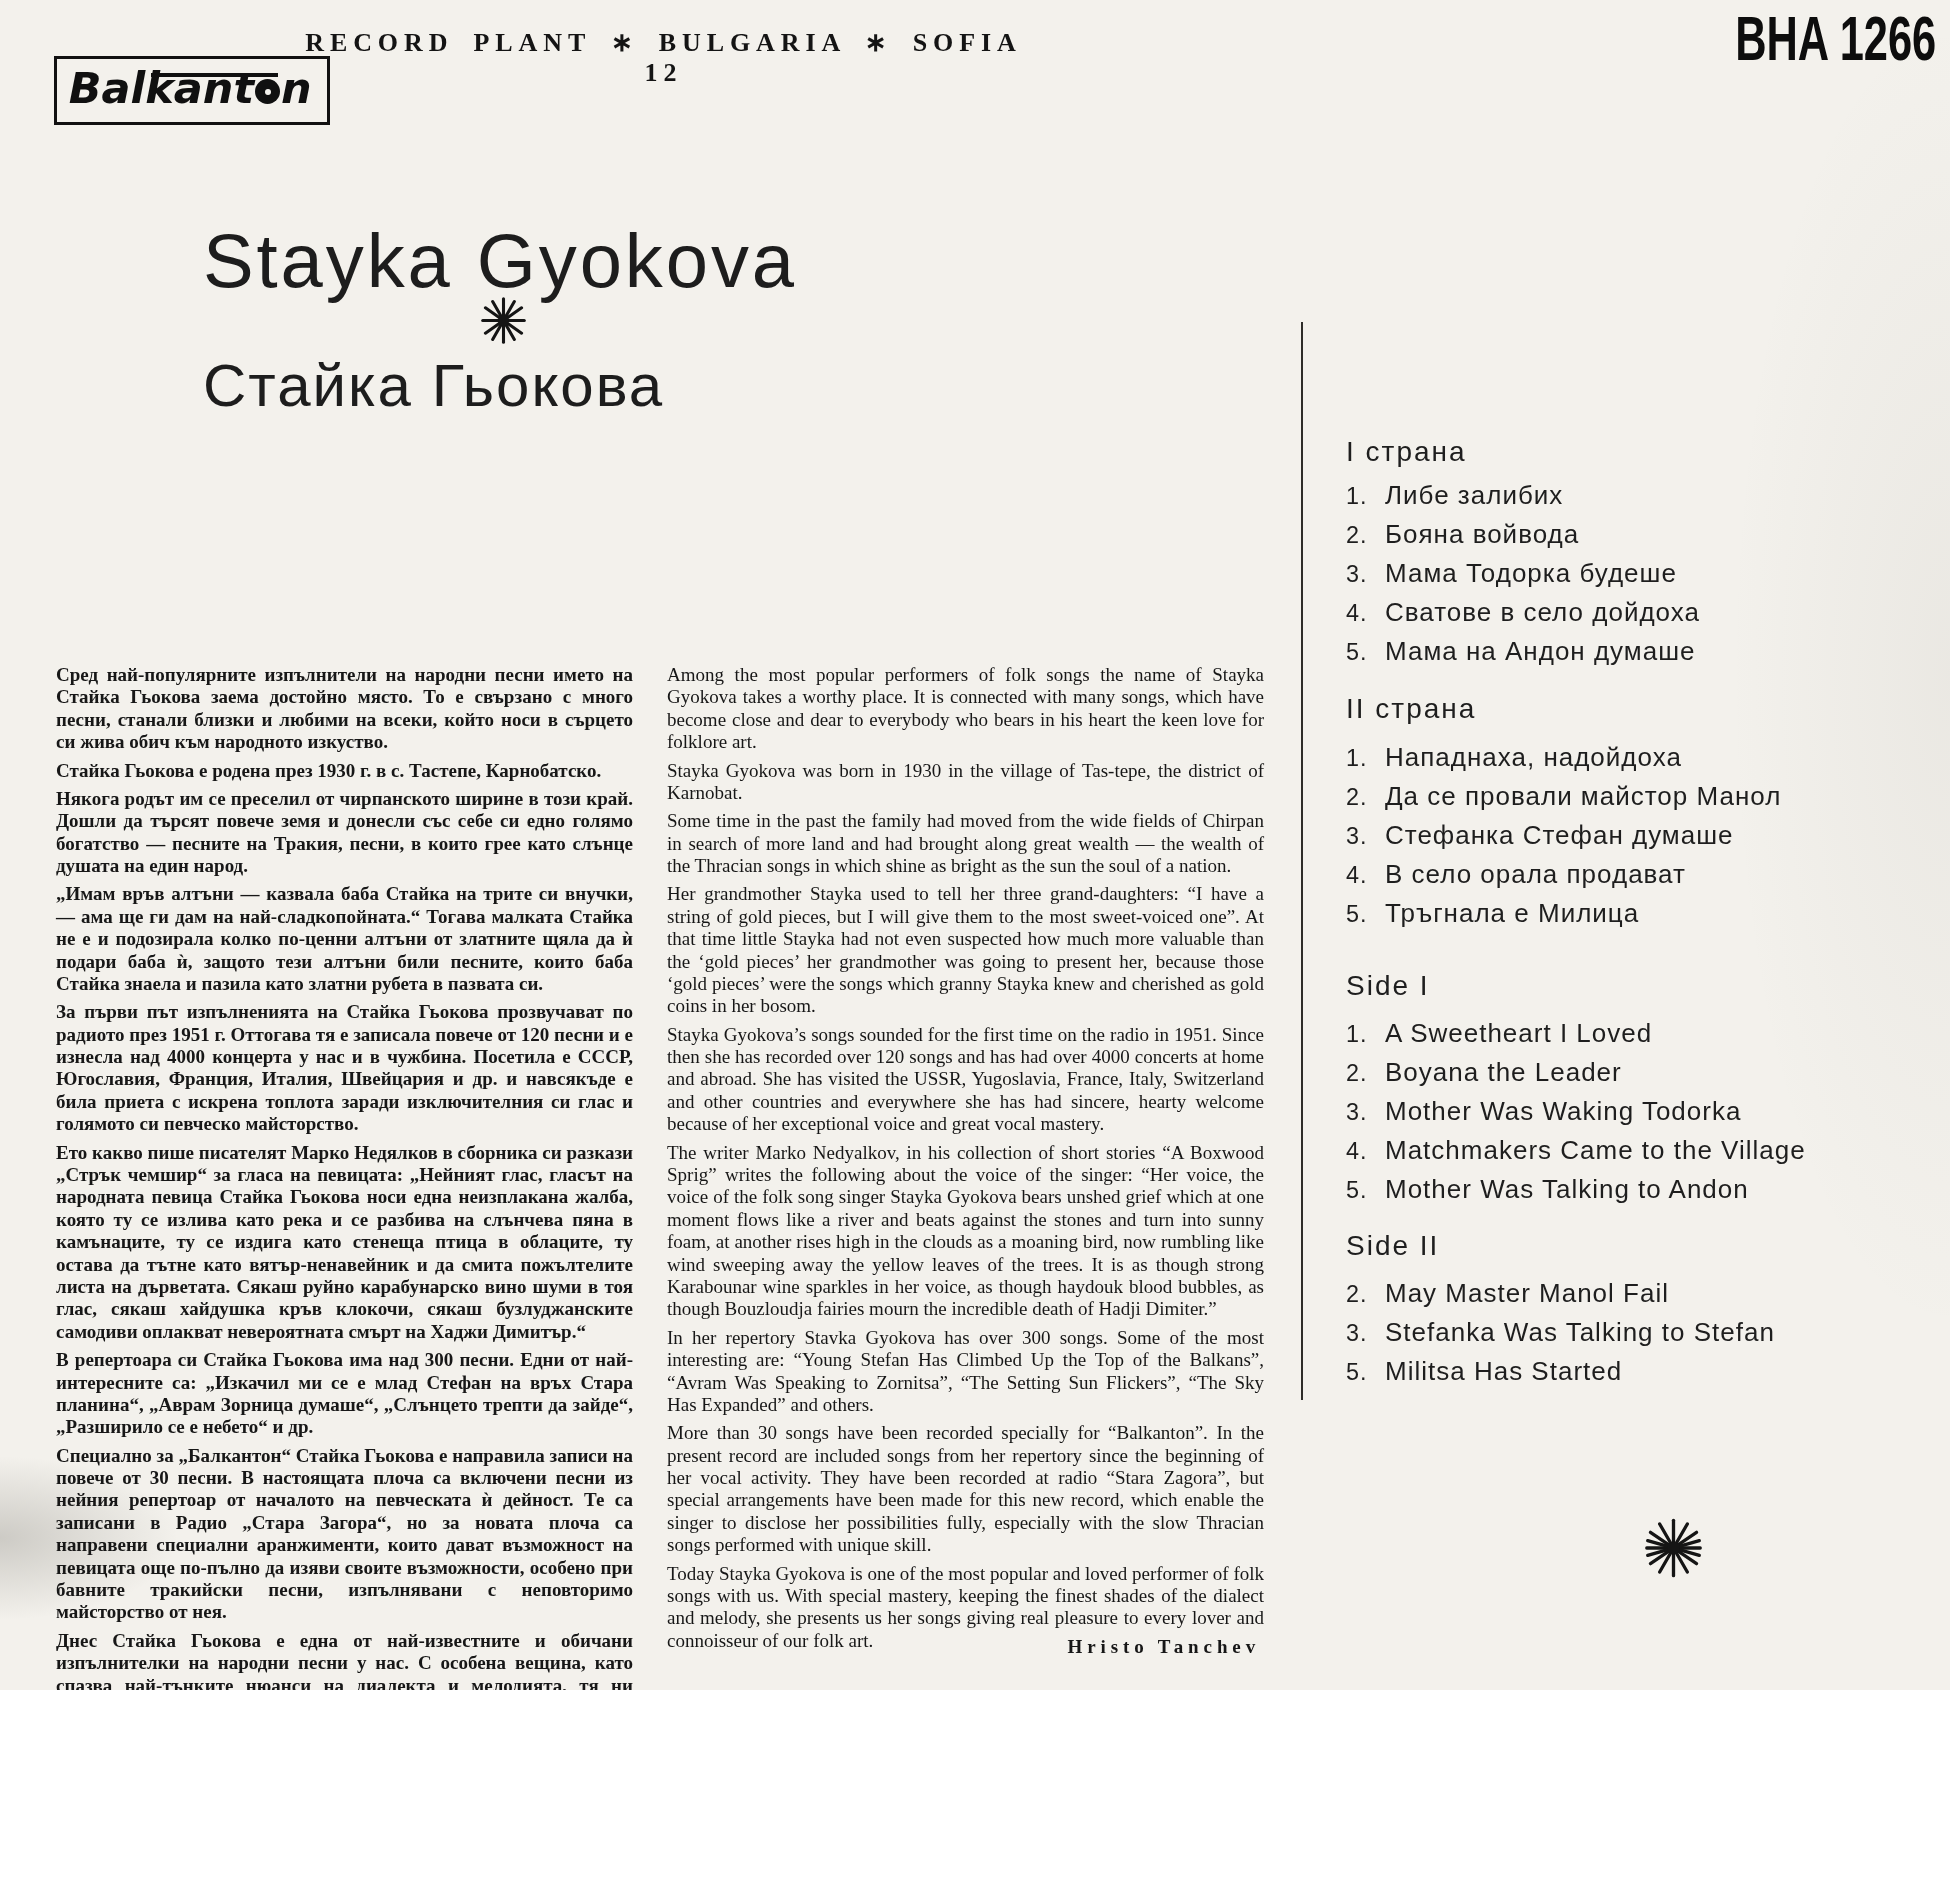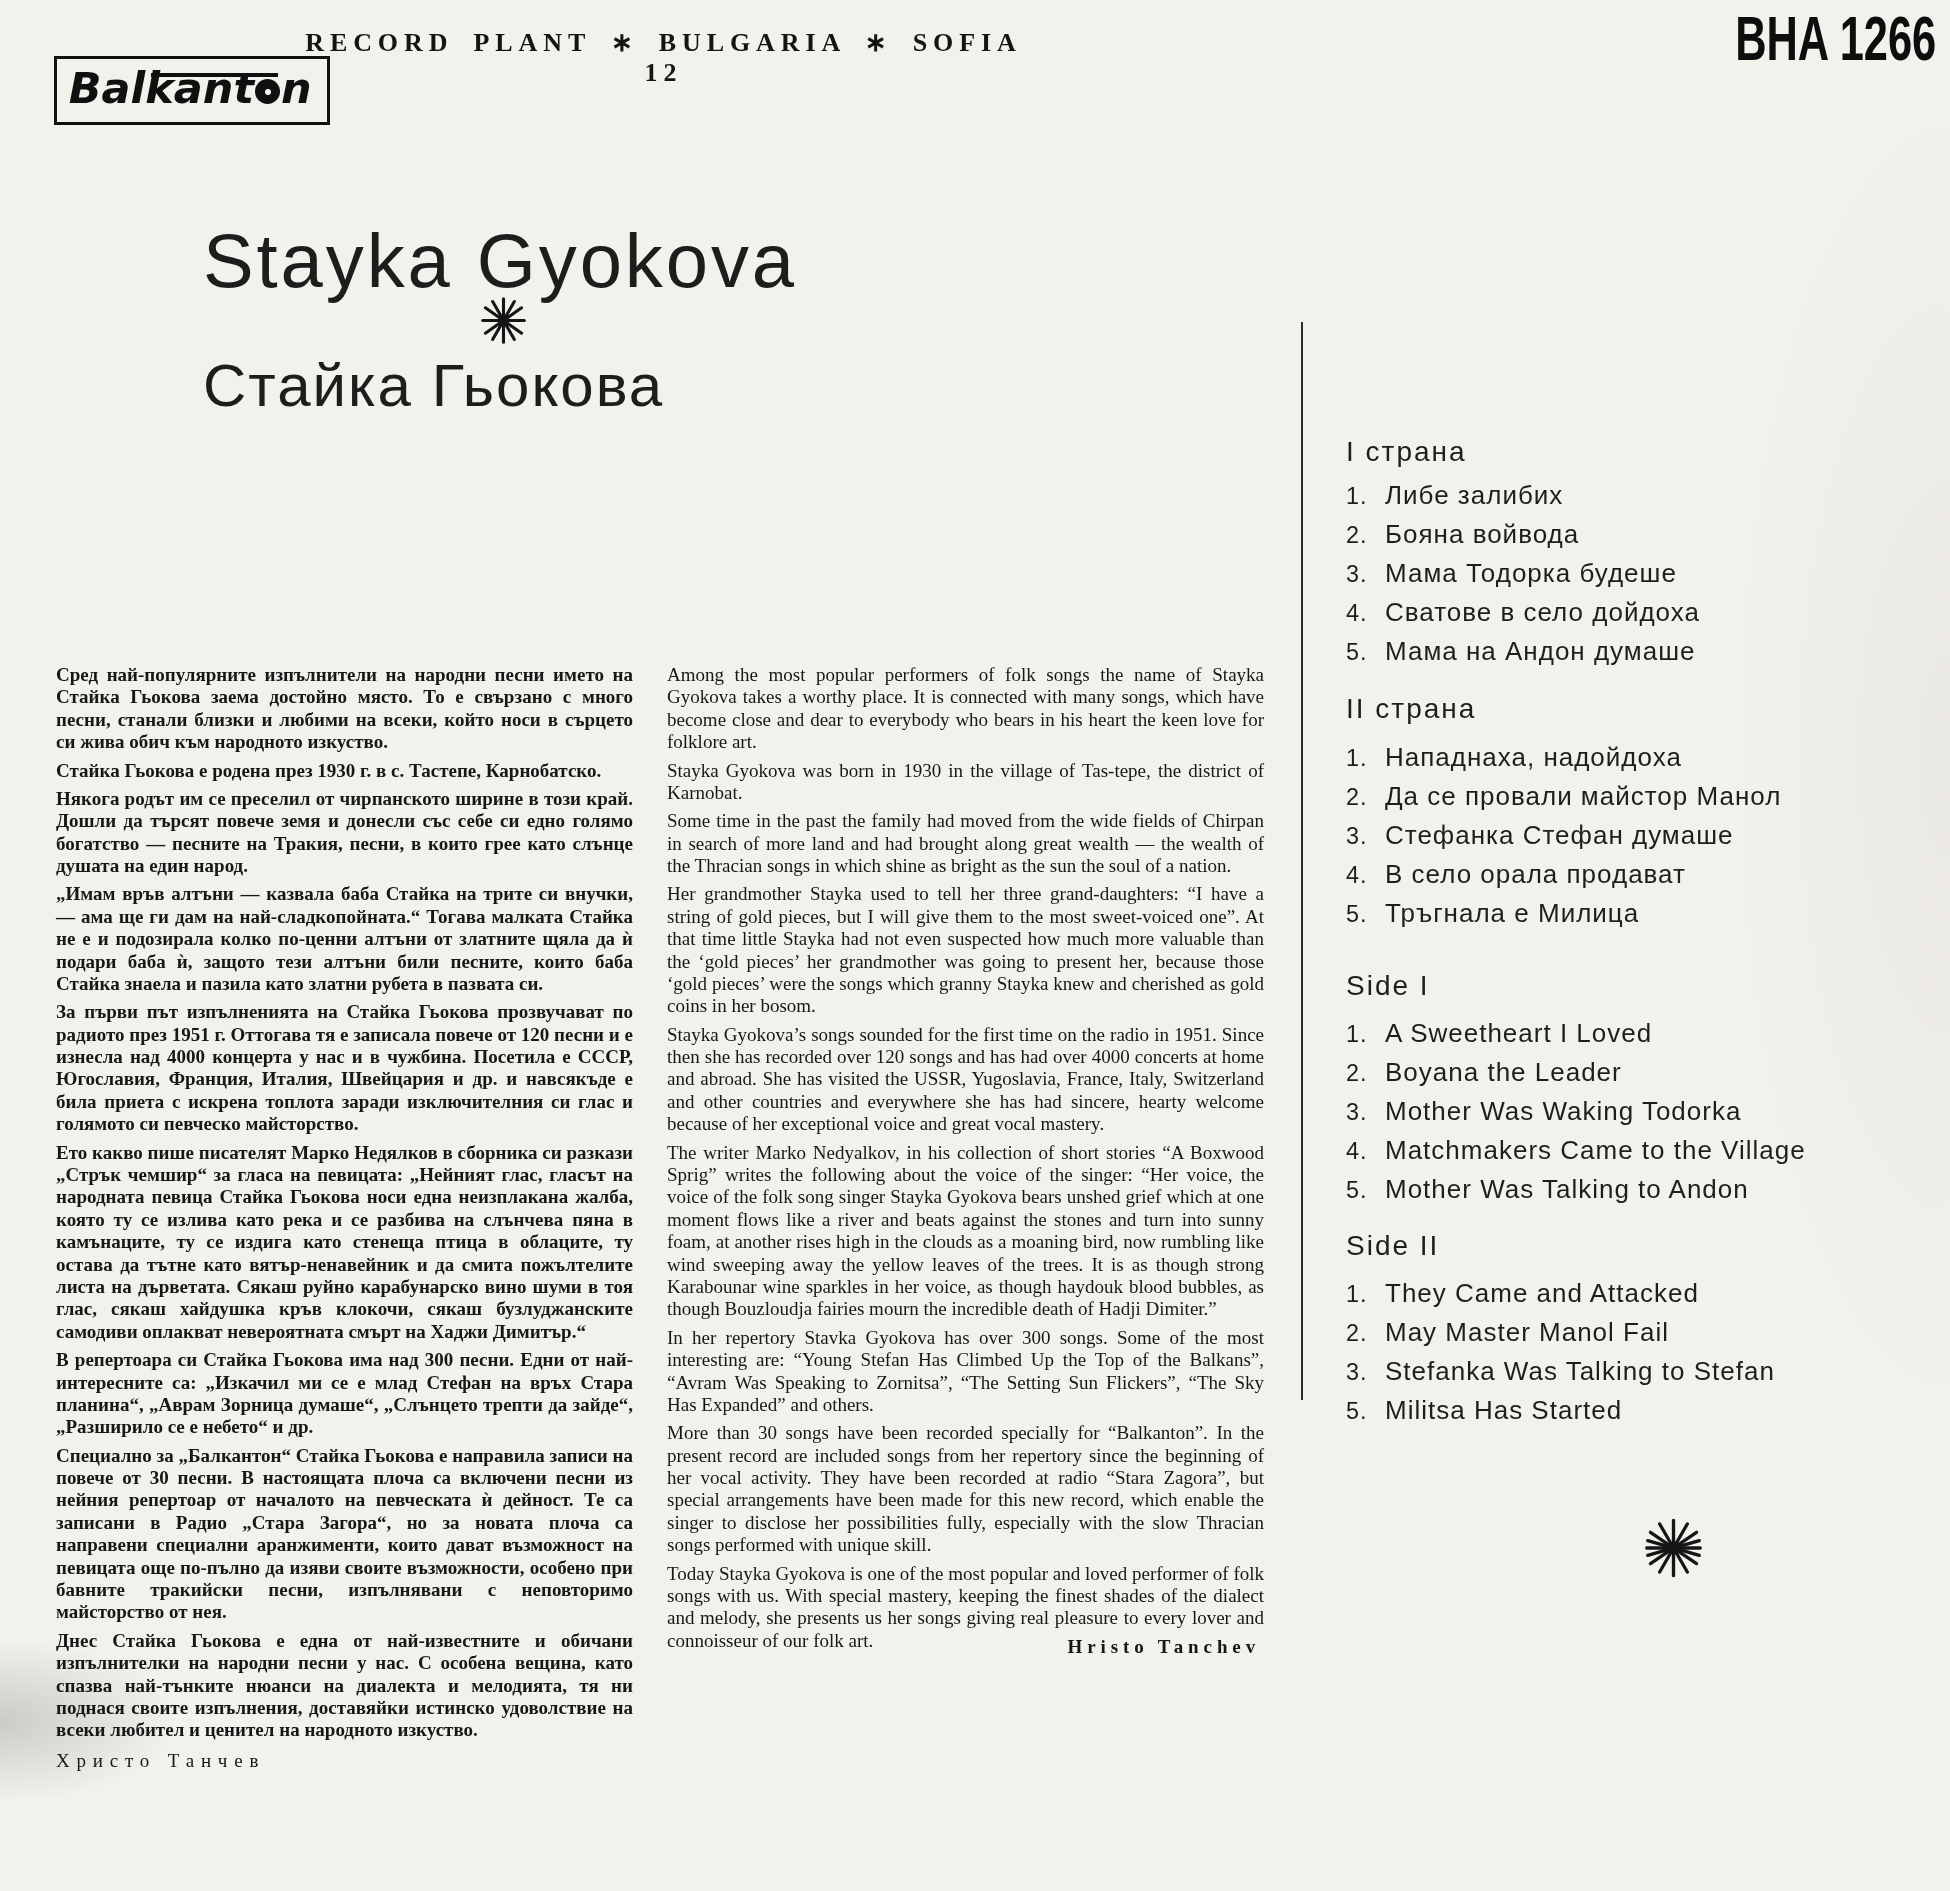--- a/index.html
+++ b/index.html
@@ -1,18 +1,18 @@
 <!DOCTYPE html>
 <html><head>
 <meta charset="utf-8">
 <style>
   html,body{margin:0;padding:0;}
   .page{
     position:relative;
-    width:1950px;height:1891px;
+    width:1950px;height:1690px;
     background:
       radial-gradient(ellipse 254px 117px at 0% 91%, rgba(70,68,60,.22), transparent 70%),
       radial-gradient(ellipse 293px 878px at 100% 40%, rgba(120,115,105,.07), transparent 75%),
       #f3f1ec;
     color:#1b1b1b;
     font-family:"Liberation Serif", serif;
     overflow:hidden;
   }
   
   .plant-line{
@@ -176,21 +176,20 @@
     <div class="track"><span class="tn">5.</span><span>Тръгнала е Милица</span></div>
 
     <div class="tl-heading gap-b">Side I</div>
     <div class="track"><span class="tn">1.</span><span>A Sweetheart I Loved</span></div>
     <div class="track"><span class="tn">2.</span><span>Boyana the Leader</span></div>
     <div class="track"><span class="tn">3.</span><span>Mother Was Waking Todorka</span></div>
     <div class="track"><span class="tn">4.</span><span>Matchmakers Came to the Village</span></div>
     <div class="track"><span class="tn">5.</span><span>Mother Was Talking to Andon</span></div>
 
     <div class="tl-heading gap-c">Side II</div>
-    <div class="track"><span class="tn">1.</span><span>They Came and Attacked</span></div>
     <div class="track"><span class="tn">2.</span><span>May Master Manol Fail</span></div>
     <div class="track"><span class="tn">3.</span><span>Stefanka Was Talking to Stefan</span></div>
     <div class="track"><span class="tn">5.</span><span>Militsa Has Started</span></div>
   </div>
 
   <div class="orn-2">
     <svg width="59" height="62" viewBox="-32 -32 64 64">
       <g stroke="#151515" stroke-width="3.6" stroke-linecap="round">
         <line x1="0" y1="-30" x2="0" y2="30"></line>
           <line x1="-25" y1="-17" x2="25" y2="17"></line>

